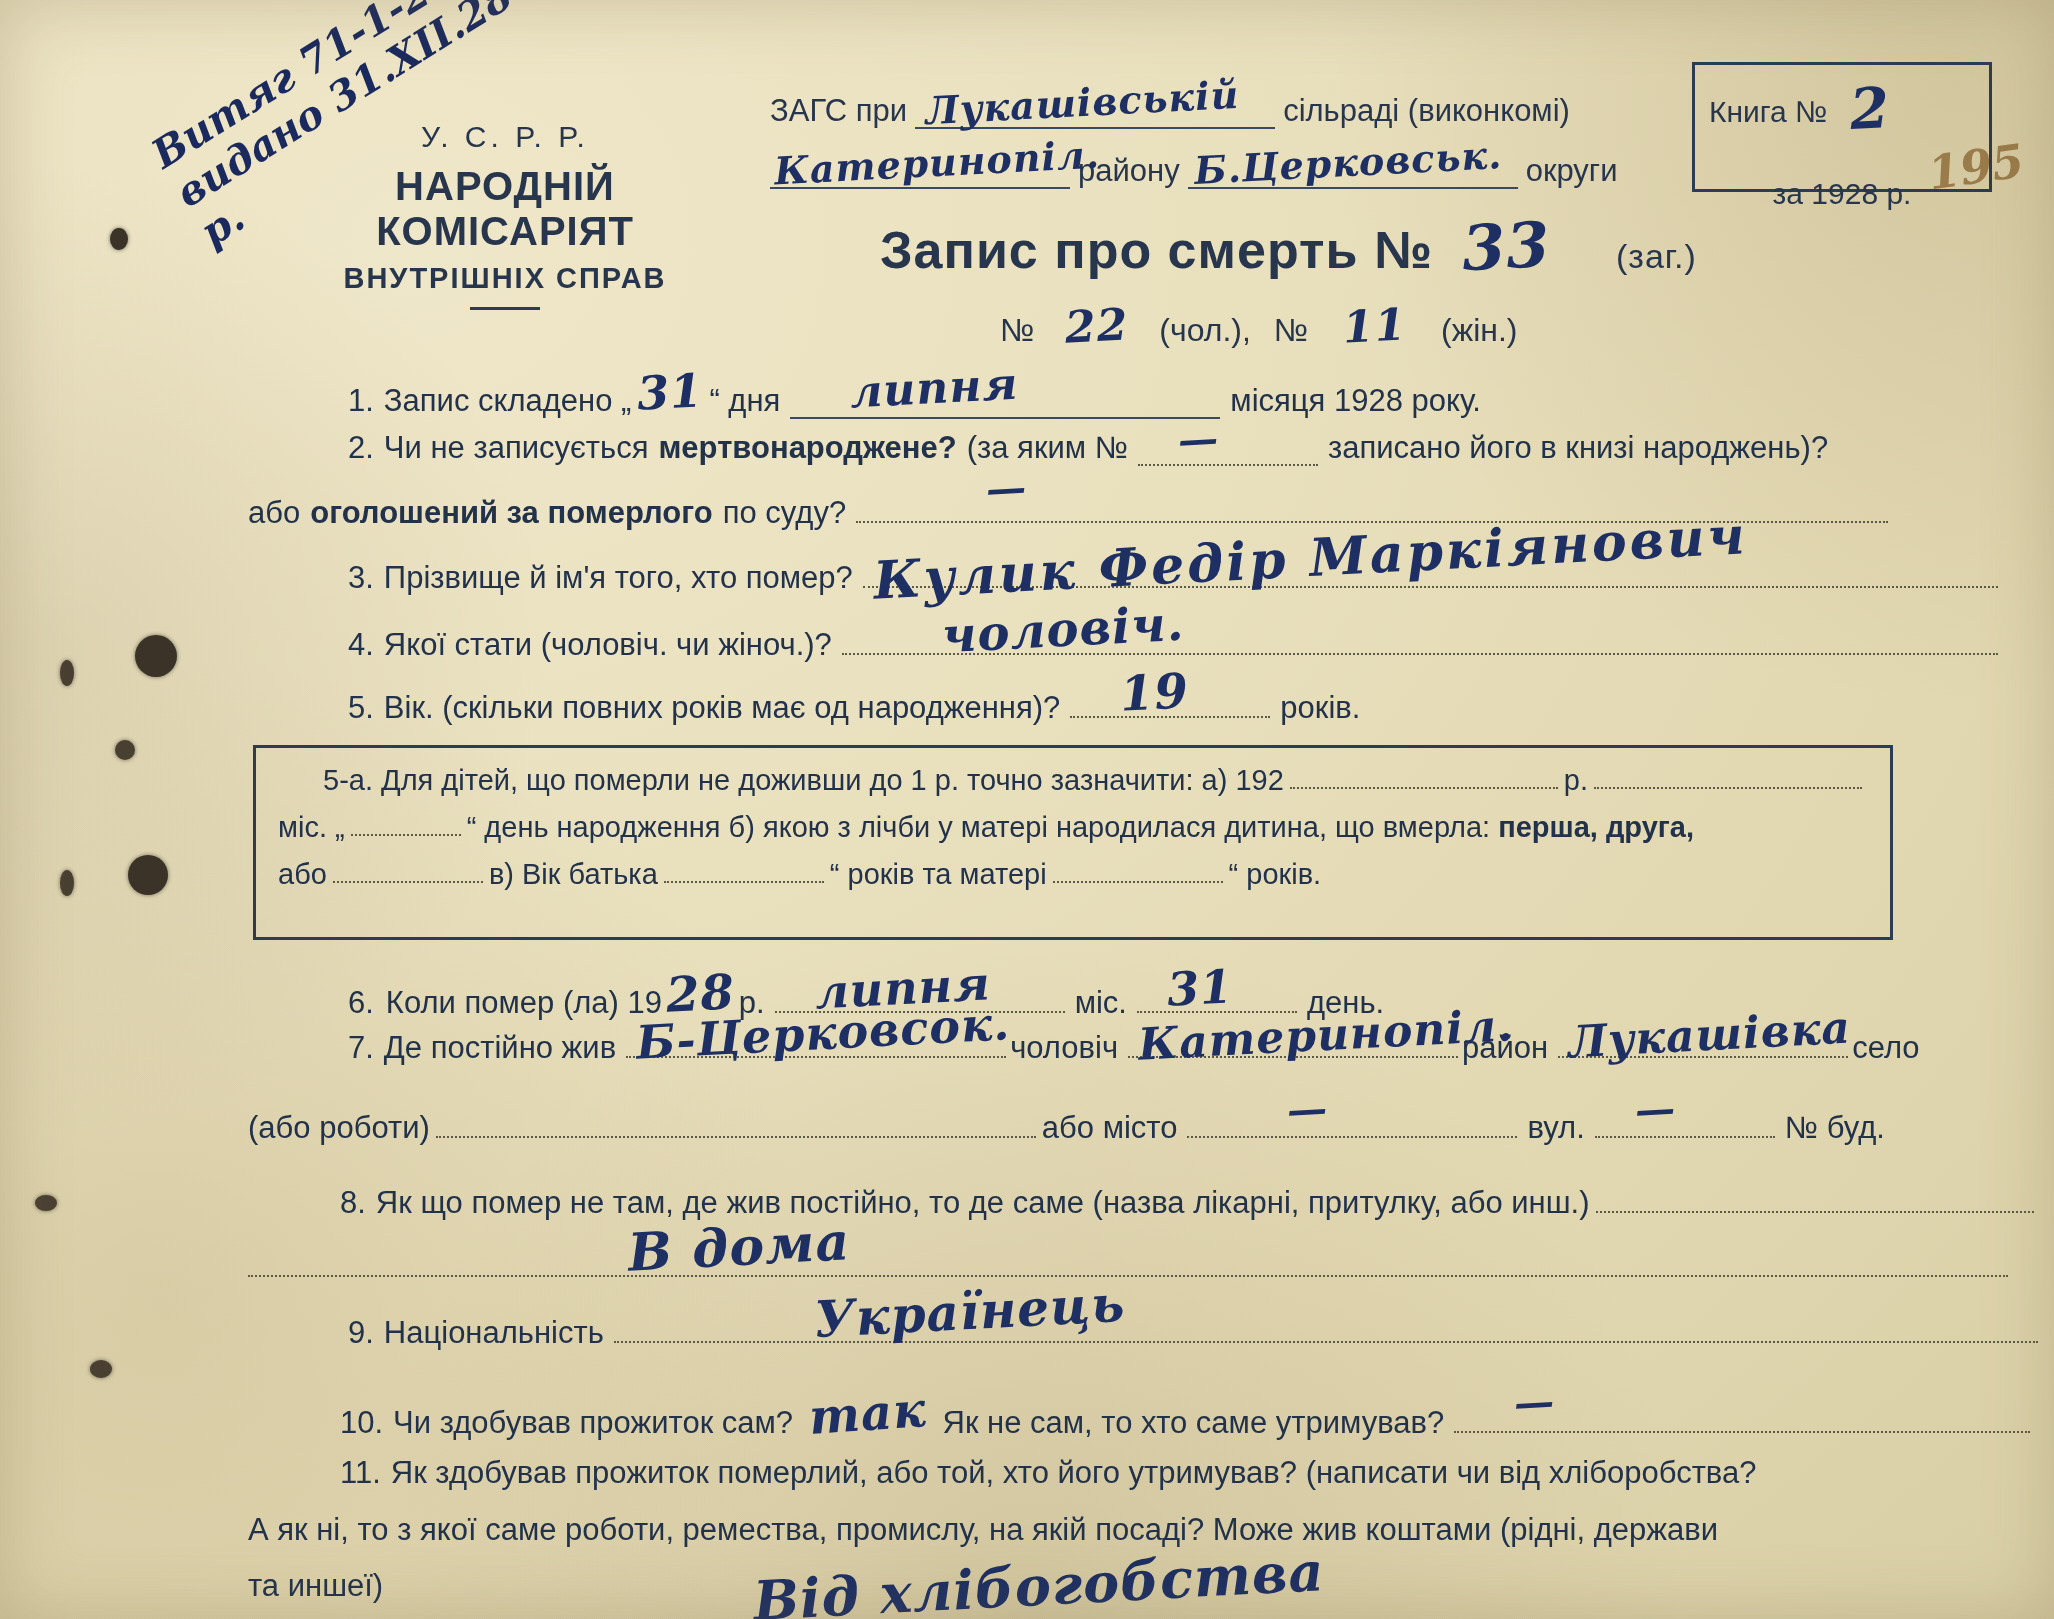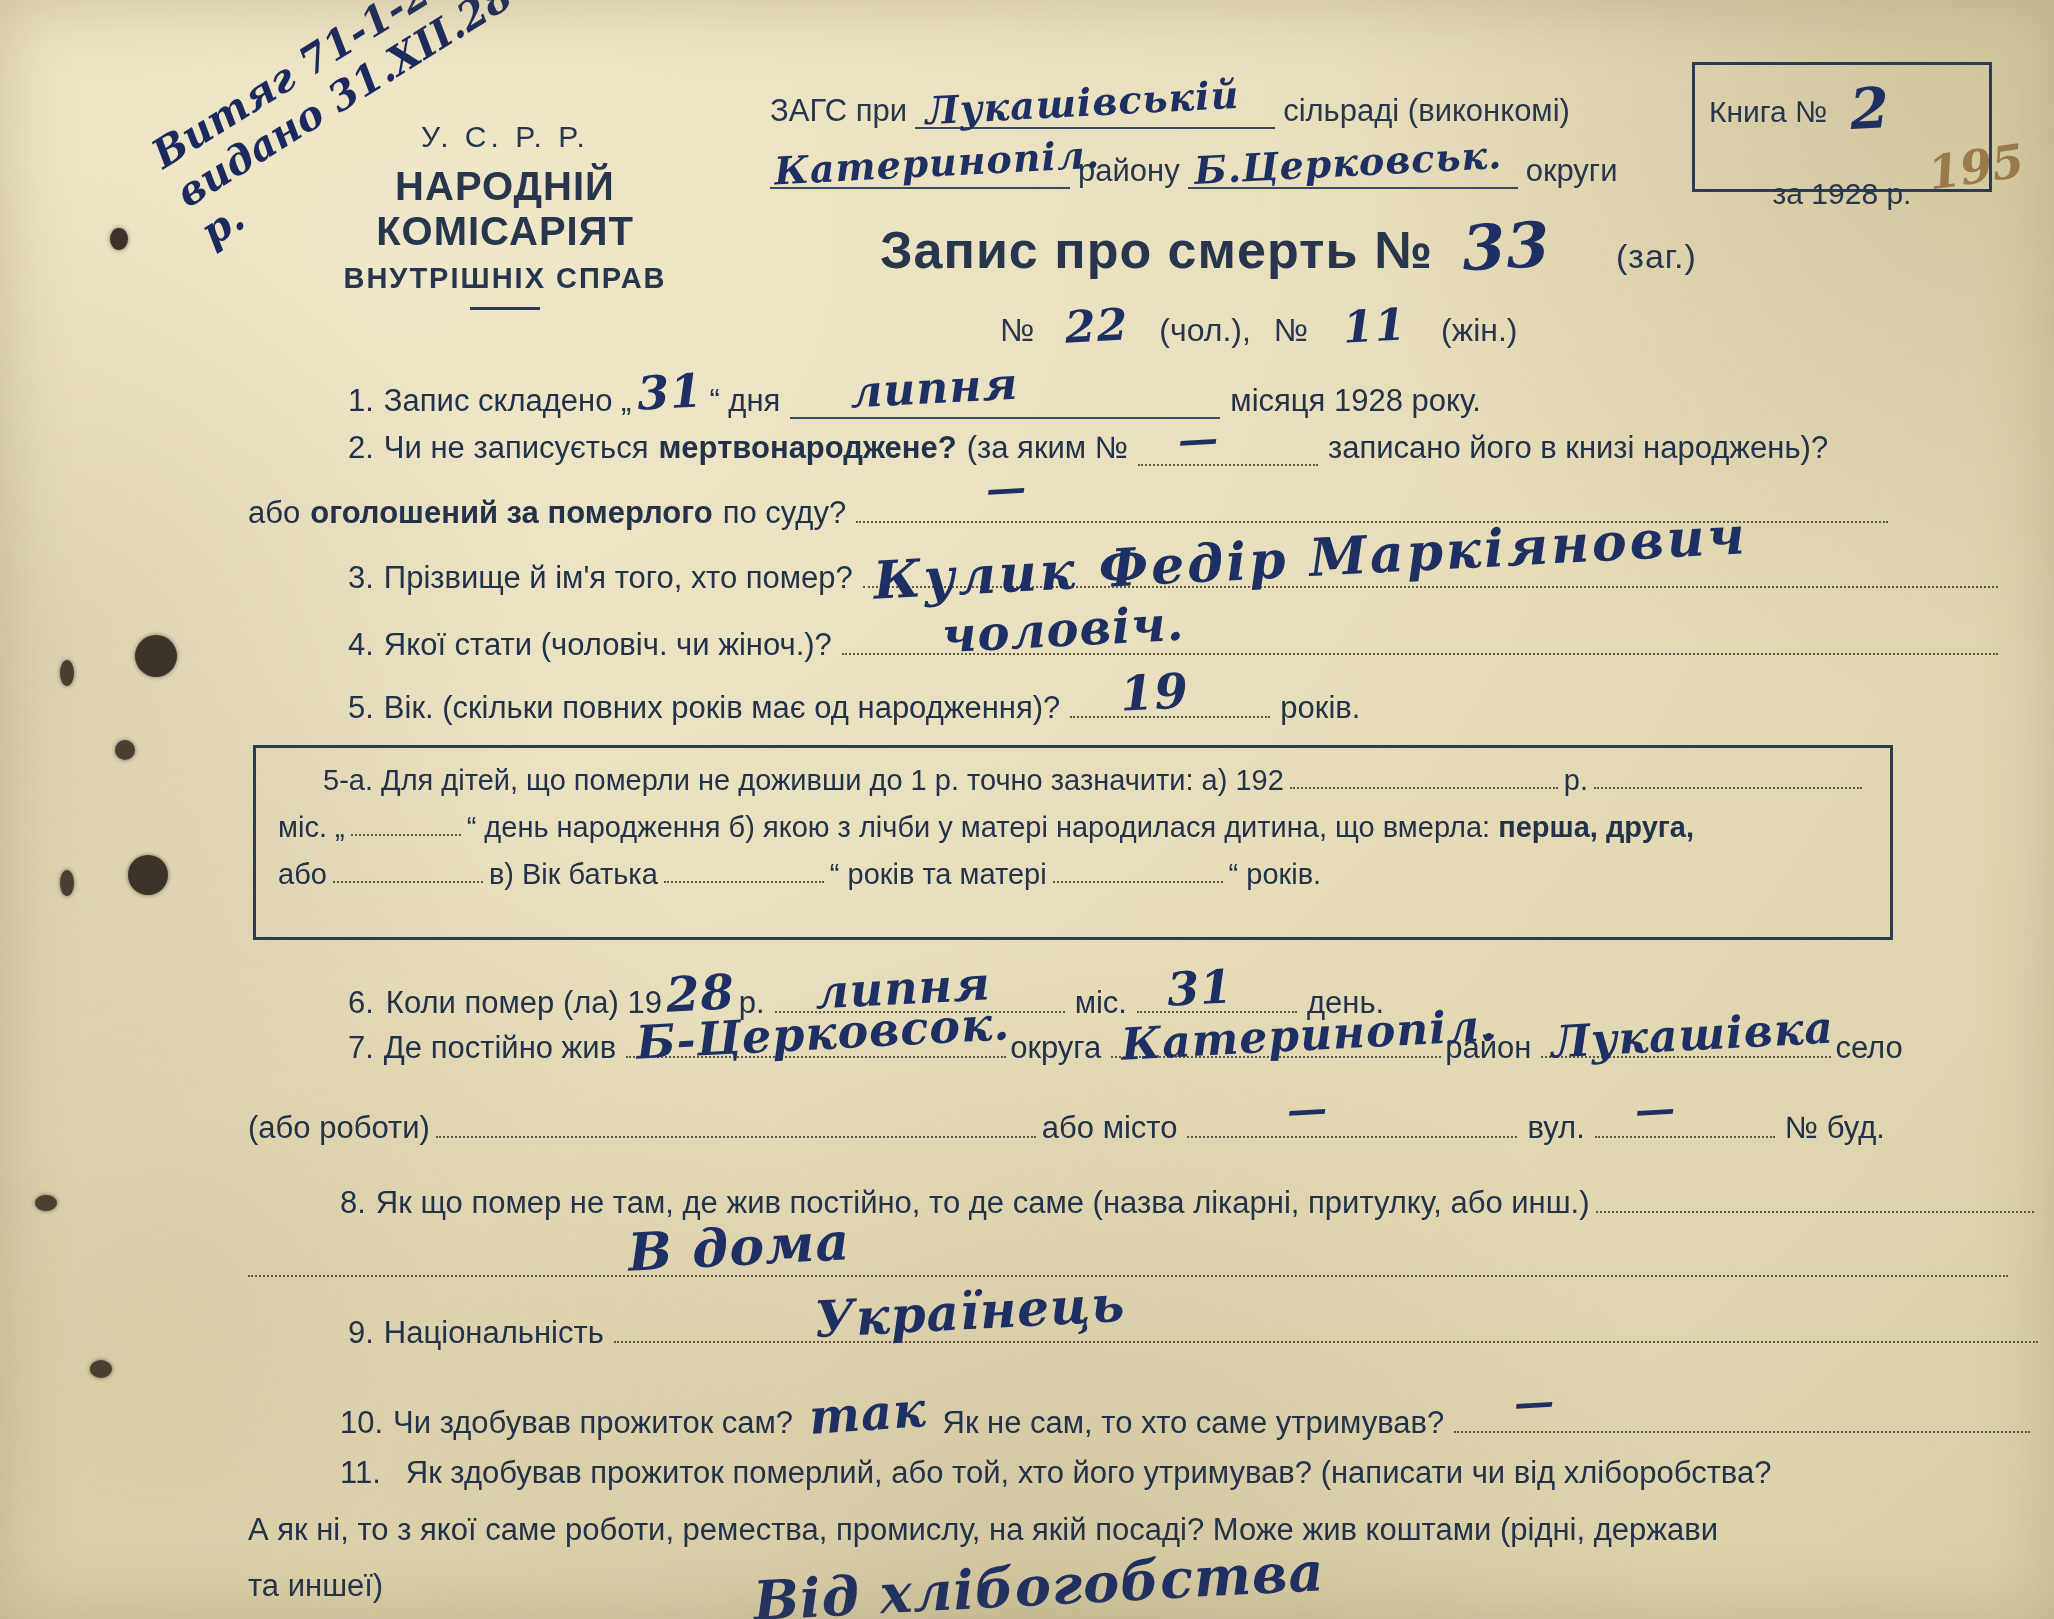--- a/index.html
+++ b/index.html
@@ -109,21 +109,21 @@
     left: 1000px; top: 300px;
     font-size: 32px;
   }
   .q {
     position: absolute;
     font-size: 31px;
     display:flex;
     align-items: flex-end;
     white-space: nowrap;
   }
-  .qwide { white-space: normal; gap: 15px; }
+  .qwide { white-space: normal; }
   .bold { font-weight: 700; }
   .box5a {
     position: absolute;
     left: 253px; top: 745px;
     width: 1640px; height: 195px;
     border: 3px solid #2c3c55;
     box-sizing: border-box;
     padding: 16px 22px;
     font-size: 29px;
   }
@@ -316,21 +316,21 @@
       </span>
       <span>день.</span>
     </div>
 
     <div class="q" style="left:348px; top:1030px; width:1680px;">
       <span>7.</span>
       <span style="margin-left:10px;">Де постійно жив</span>
       <span style="position:relative; width:380px; display:inline-block; border-bottom:2px dotted #5c5a45; margin:0 4px 8px 10px; height:26px;">
         <span class="hw" style="position:absolute; left:10px; bottom:-4px; font-size:46px;">Б-Церковсок.</span>
       </span>
-      <span>округа</span>
+      <span>чоловіч</span>
       <span style="position:relative; width:330px; display:inline-block; border-bottom:2px dotted #5c5a45; margin:0 4px 8px 10px; height:26px;">
         <span class="hw" style="position:absolute; left:10px; bottom:-4px; font-size:44px;">Катеринопіл.</span>
       </span>
       <span>район</span>
       <span style="position:relative; width:290px; display:inline-block; border-bottom:2px dotted #5c5a45; margin:0 4px 8px 10px; height:26px;">
         <span class="hw" style="position:absolute; left:10px; bottom:-4px; font-size:44px;">Лукашівка</span>
       </span>
       <span>село</span>
     </div>
 

